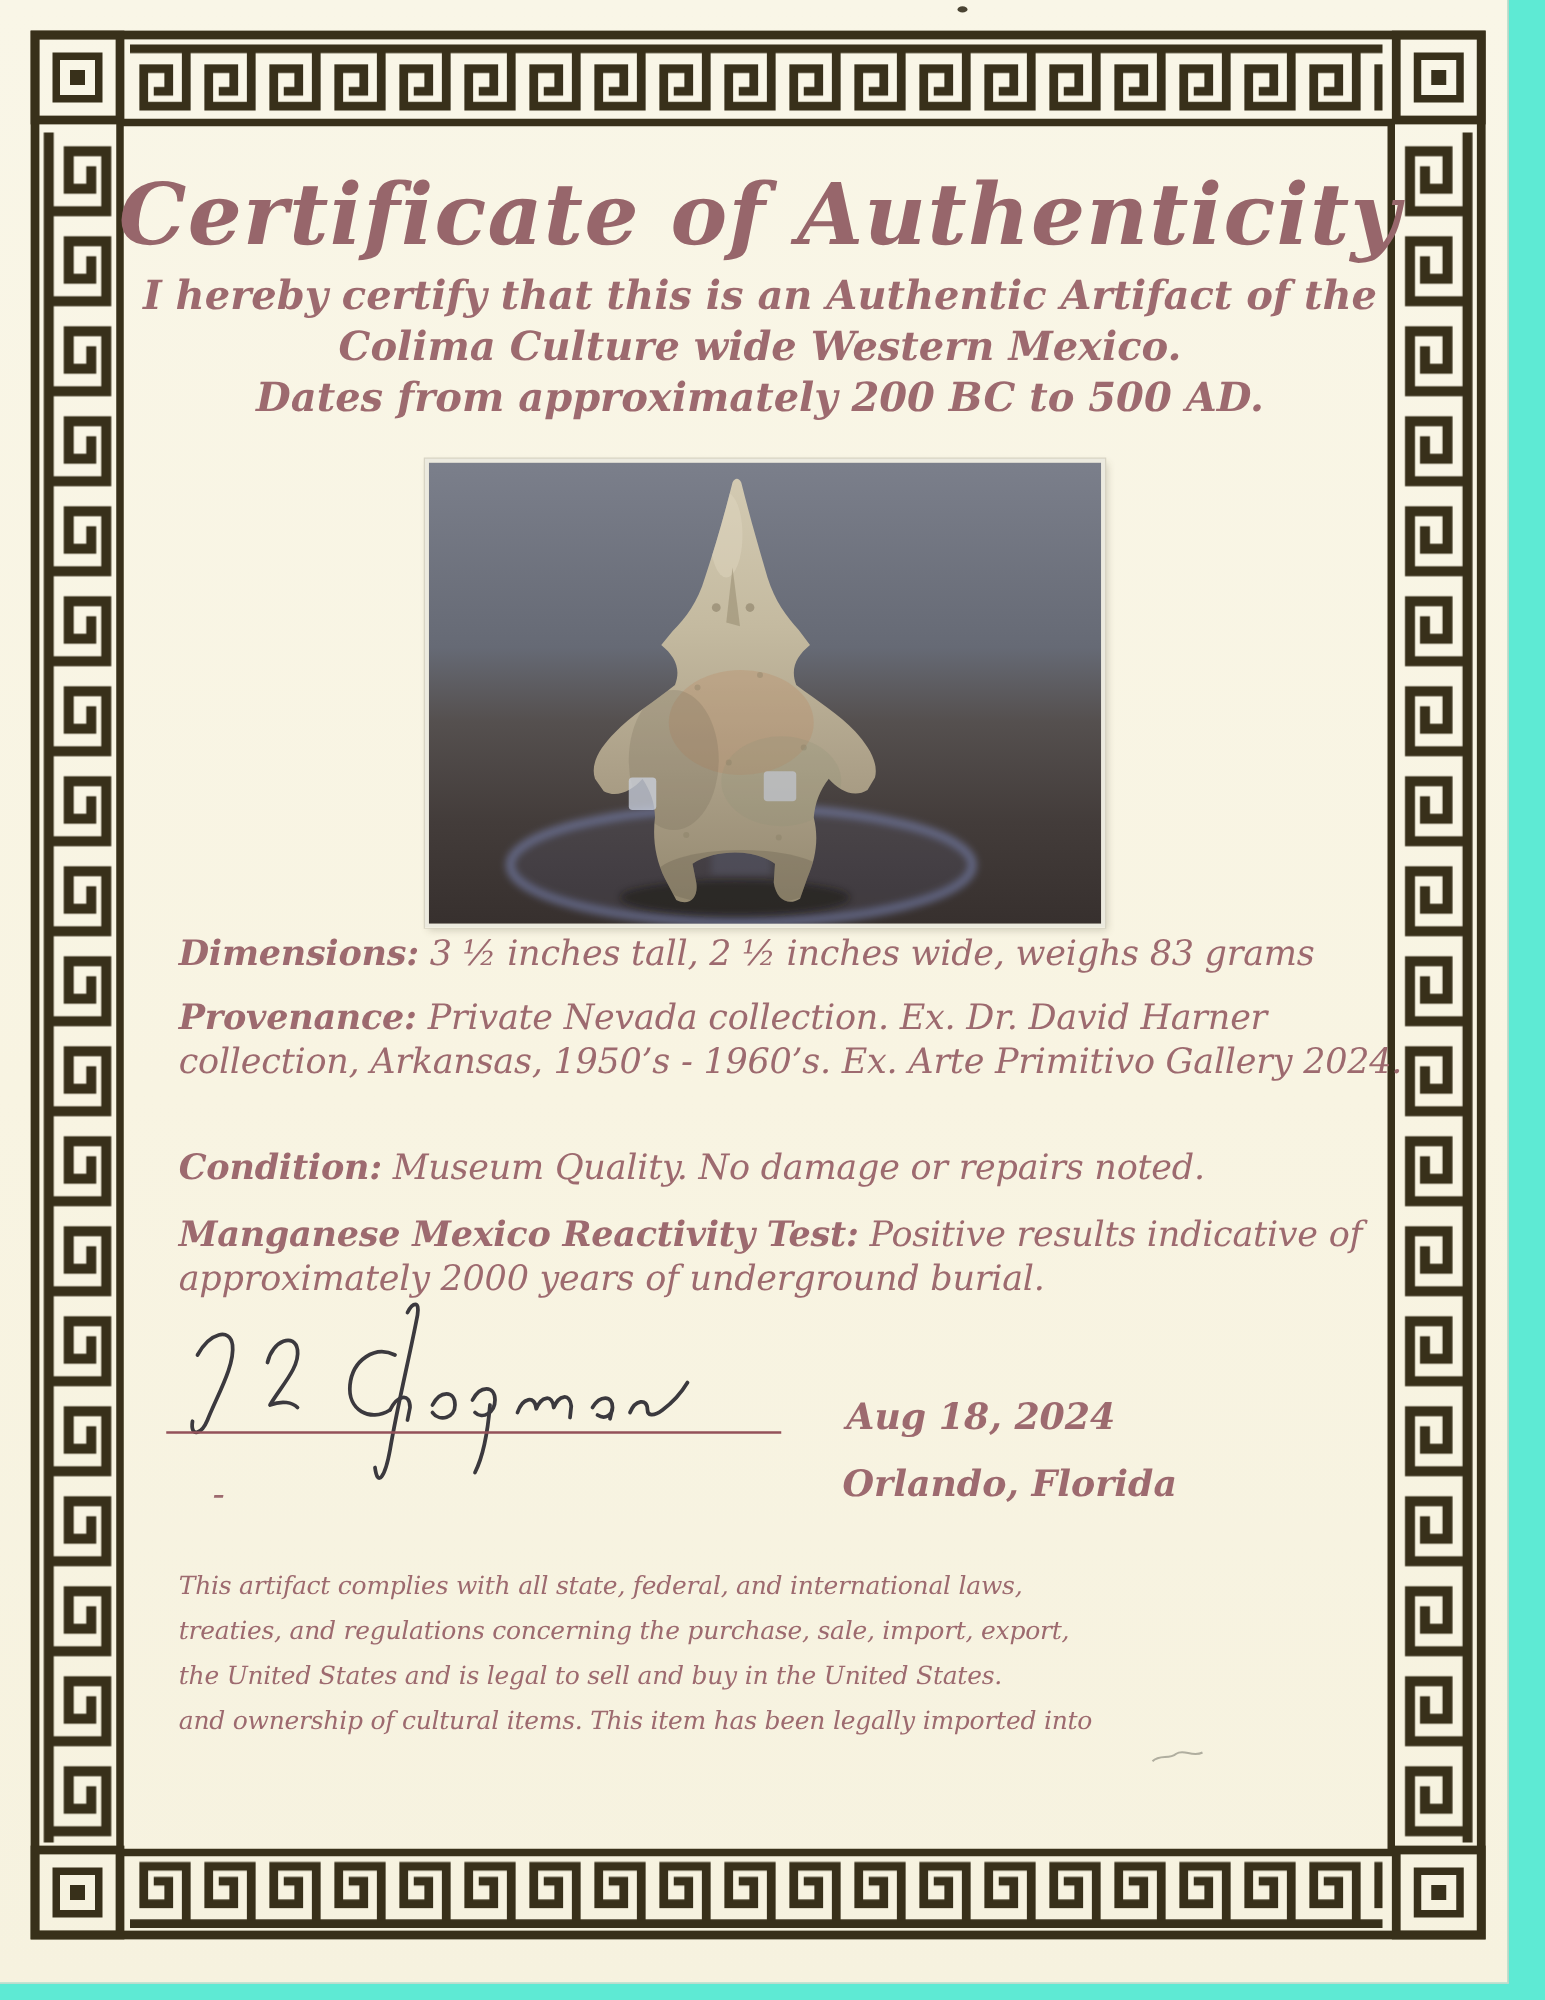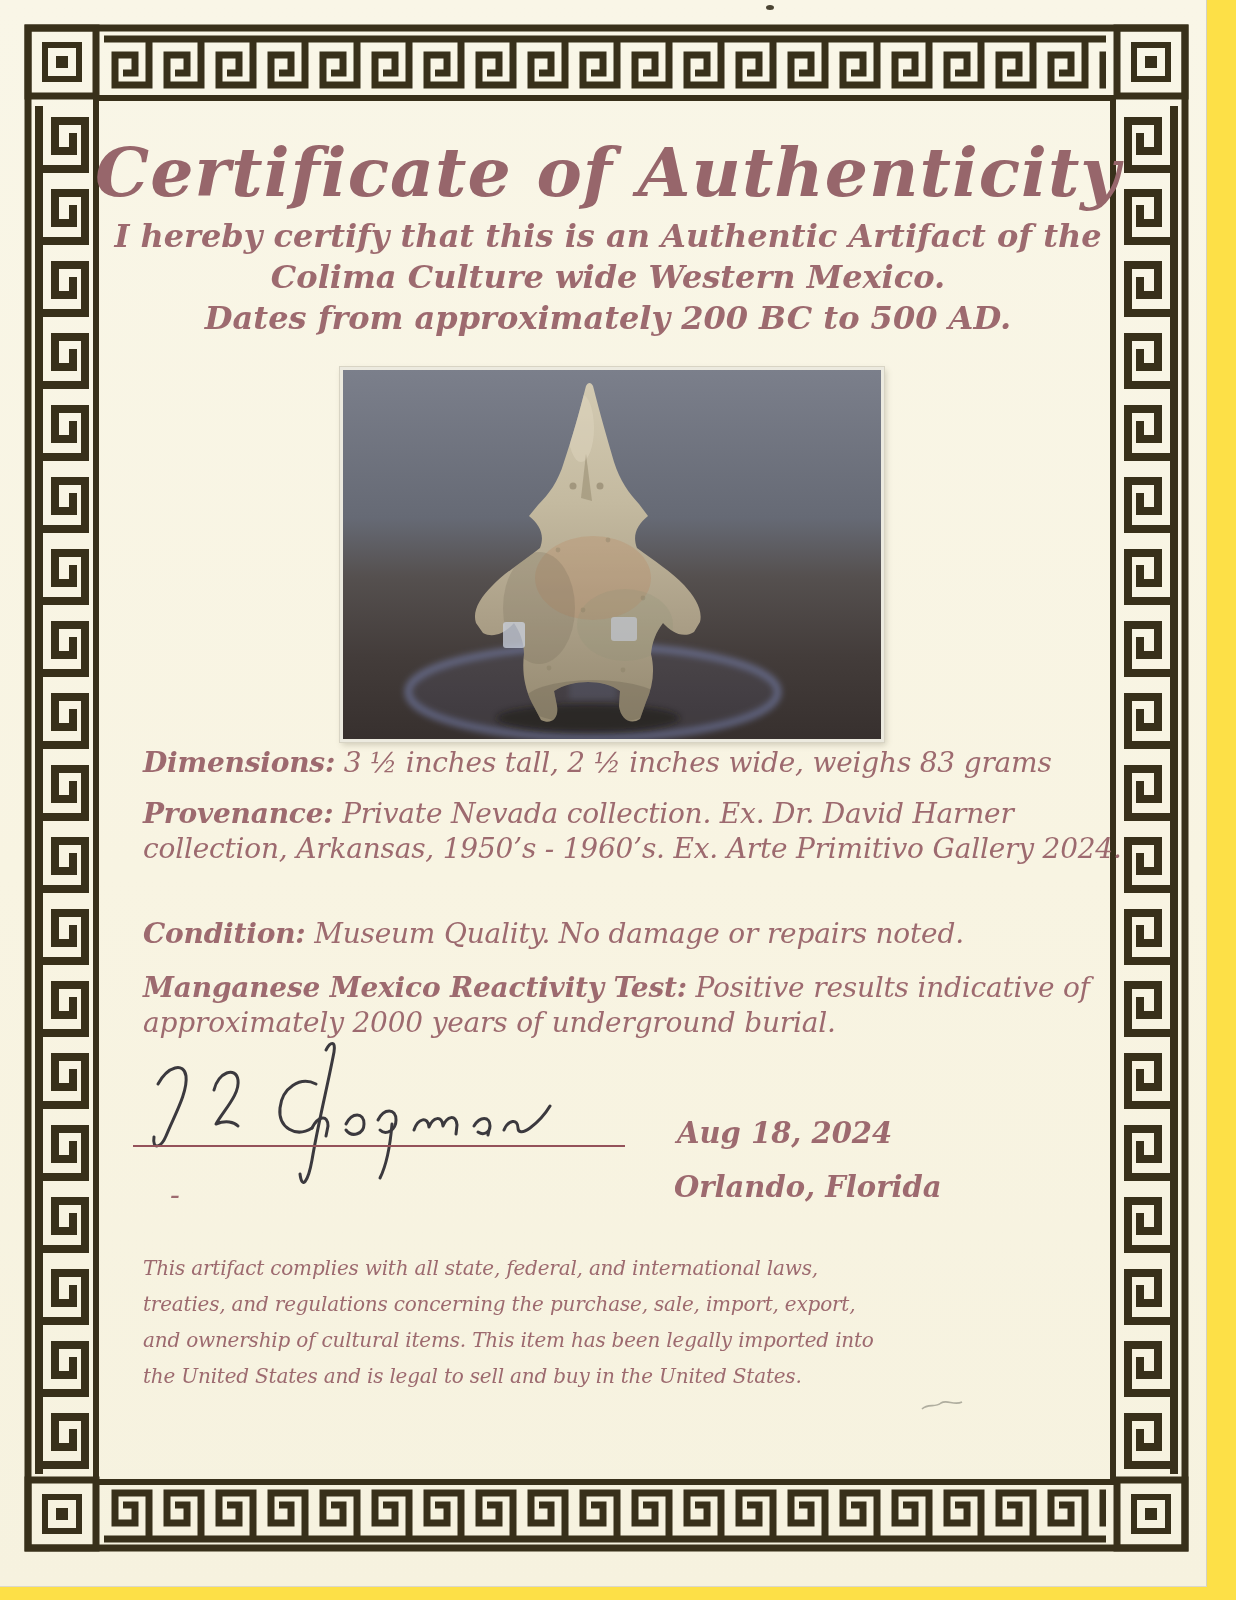--- a/index.html
+++ b/index.html
@@ -1,16 +1,16 @@
 <!DOCTYPE html>
 <html><head>
 <meta charset="utf-8">
 <style>
   html,body{margin:0;padding:0;background:#ffffff;}
-  .page{position:relative;width:1236px;height:1600px;background:#fde047;overflow:hidden;
+  .page{position:relative;width:1236px;height:1600px;background:#5eead4;overflow:hidden;
         font-family:"DejaVu Serif","Liberation Serif",serif;}
   .paper{position:absolute;left:0;top:0;width:1206px;height:1586px;
          background:linear-gradient(180deg,#f9f6e7 0%,#f8f4e2 55%,#f6f2df 100%);
          border-right:1px solid #d4d1c2;border-bottom:1px solid #dbd8ca;}
   .border-svg{position:absolute;left:0;top:0;pointer-events:none;}
   .title{position:absolute;left:0;top:132px;width:1216px;text-align:center;
          font-size:68px;font-weight:bold;font-style:italic;color:#97666b;letter-spacing:1px;}
   .intro{position:absolute;left:0;top:216px;width:1216px;text-align:center;
          font-size:32px;font-weight:bold;font-style:italic;color:#9d6a6f;line-height:41px;}
   .photo{position:absolute;left:340px;top:367px;width:538px;height:369px;
@@ -194,21 +194,21 @@
   </svg>
   <div class="sig-line"></div>
 
   <p class="inkline" style="left:665px;top:1104px">Aug 18, 2024</p>
   <p class="inkline" style="left:158px;top:1166px;font-weight:normal">-</p>
   <p class="inkline" style="left:662px;top:1158px">Orlando, Florida</p>
 
   <p class="legal">
     <span class="ln">This artifact complies with all state, federal, and international laws,</span>
     <span class="ln">treaties, and regulations concerning the purchase, sale, import, export,</span>
+    <span class="ln">the United States and is legal to sell and buy in the United States.</span>
     <span class="ln">and ownership of cultural items. This item has been legally imported into</span>
-    <span class="ln">the United States and is legal to sell and buy in the United States.</span>
   </p>
 
   <svg class="smudge" width="45" height="14" aria-hidden="true">
     <path d="M2,9 C8,3 15,8 21,3 C27,-1 34,6 42,2" fill="none" stroke="#8b887d" stroke-width="1.6" opacity="0.65"></path>
   </svg>
 
 </div>
 
 </body></html>

